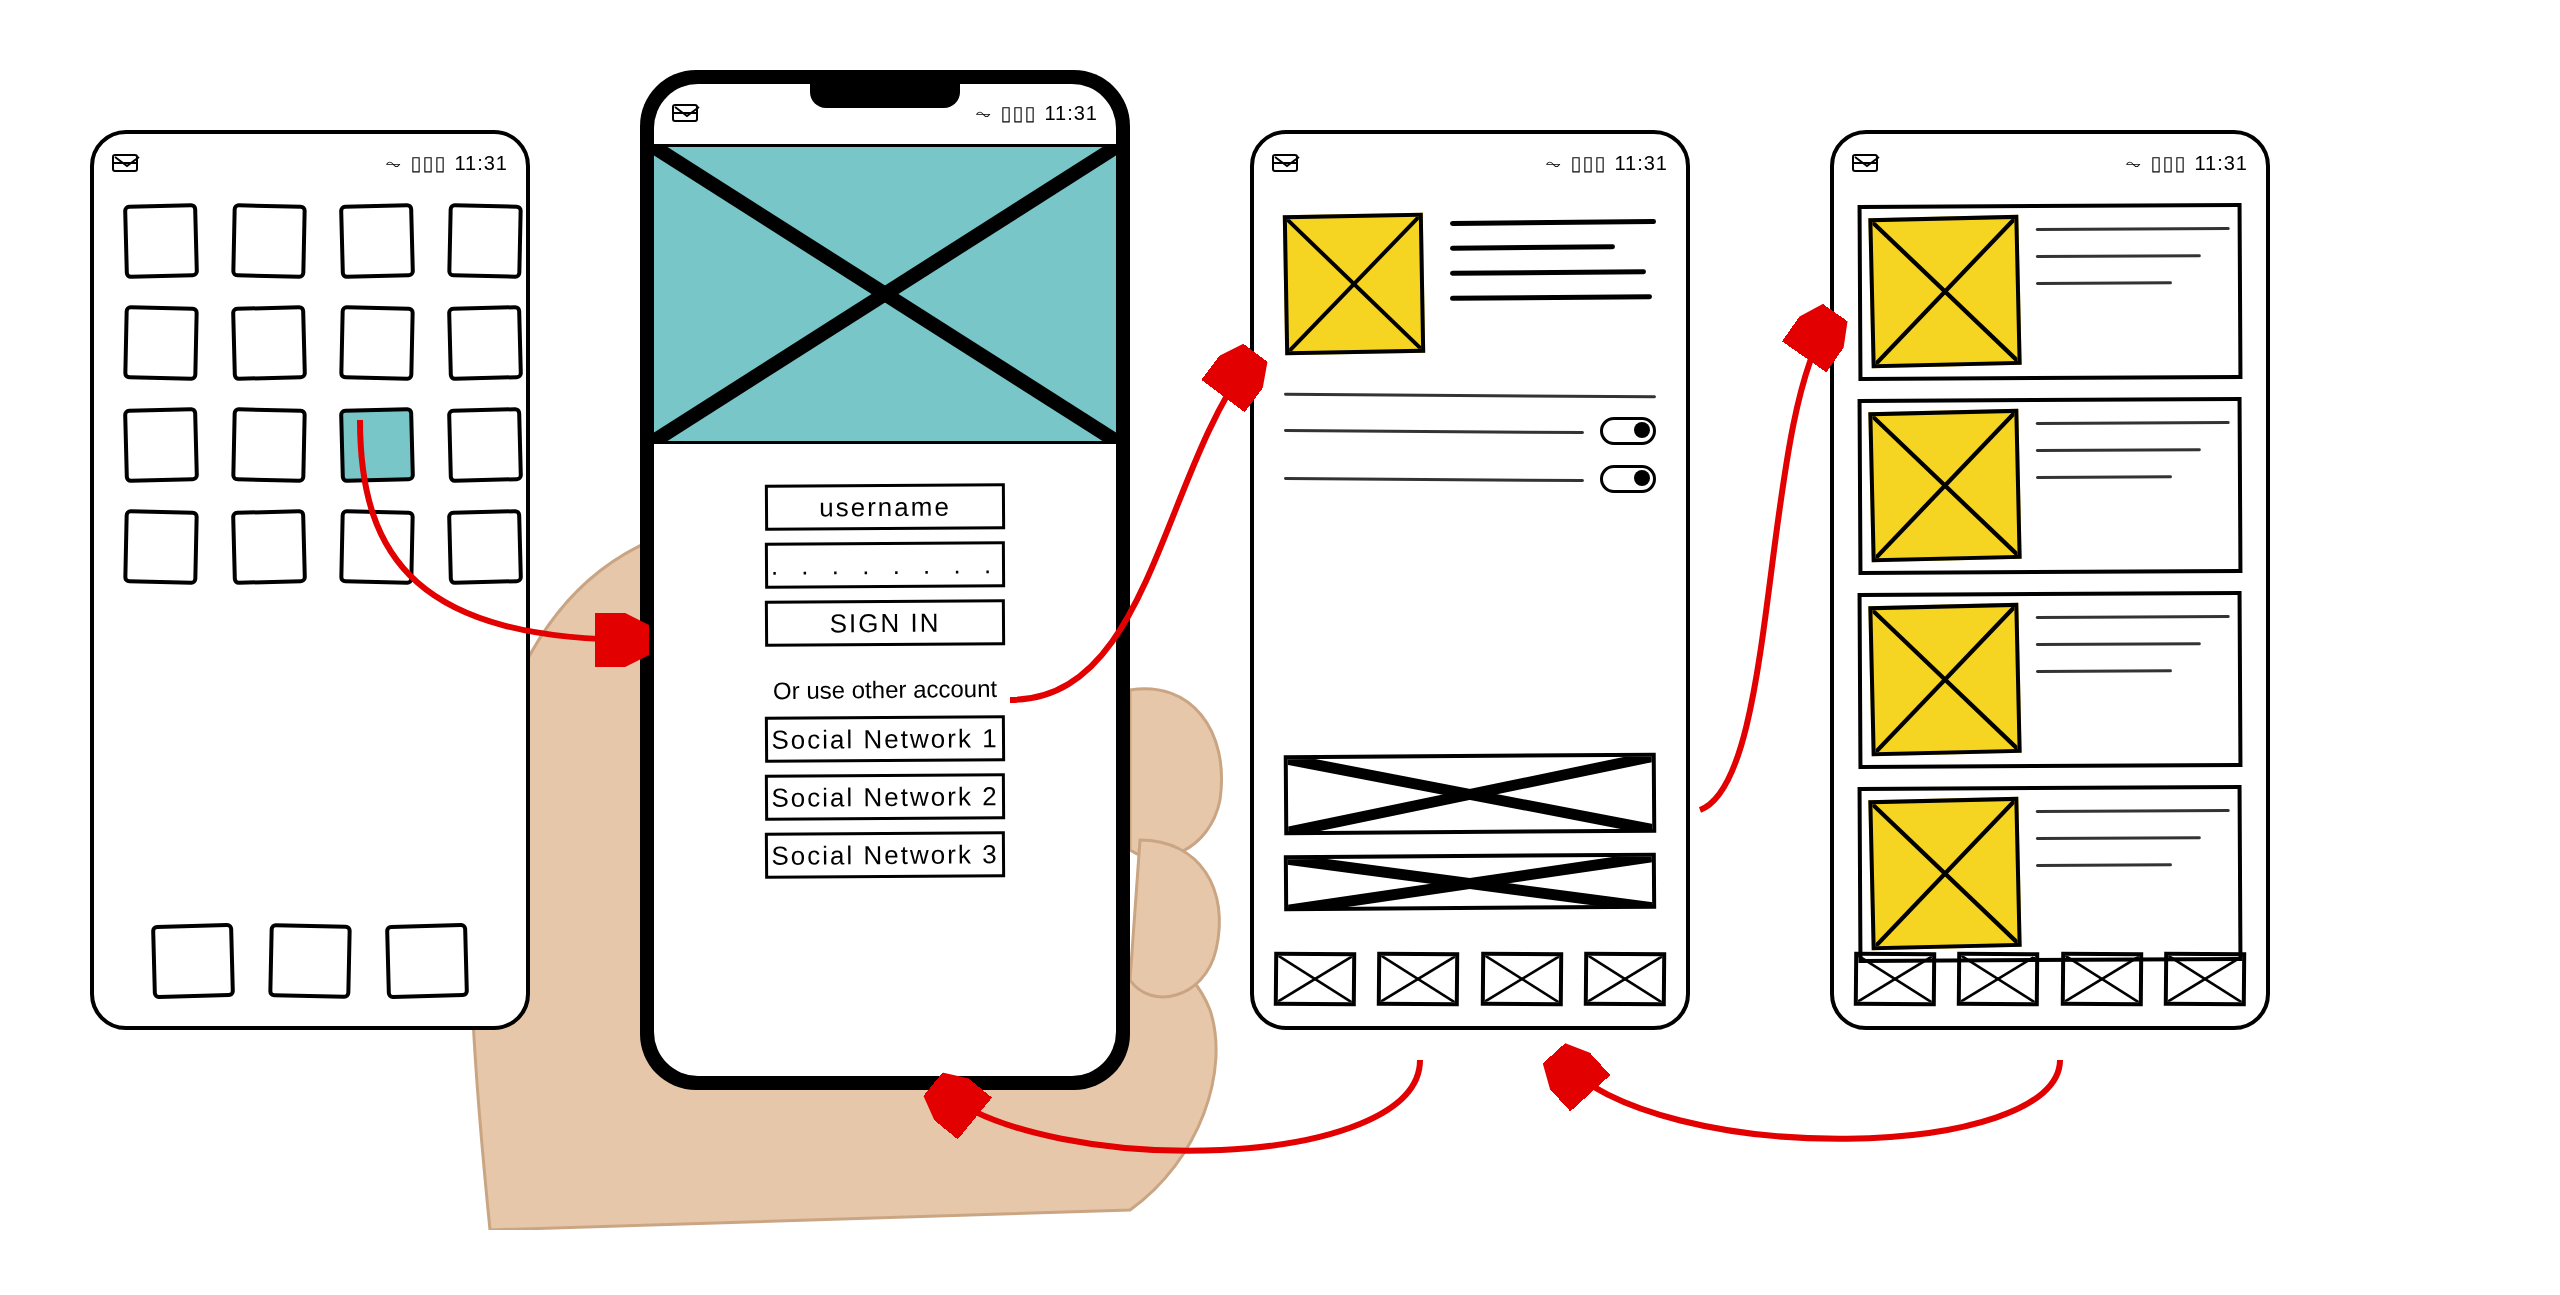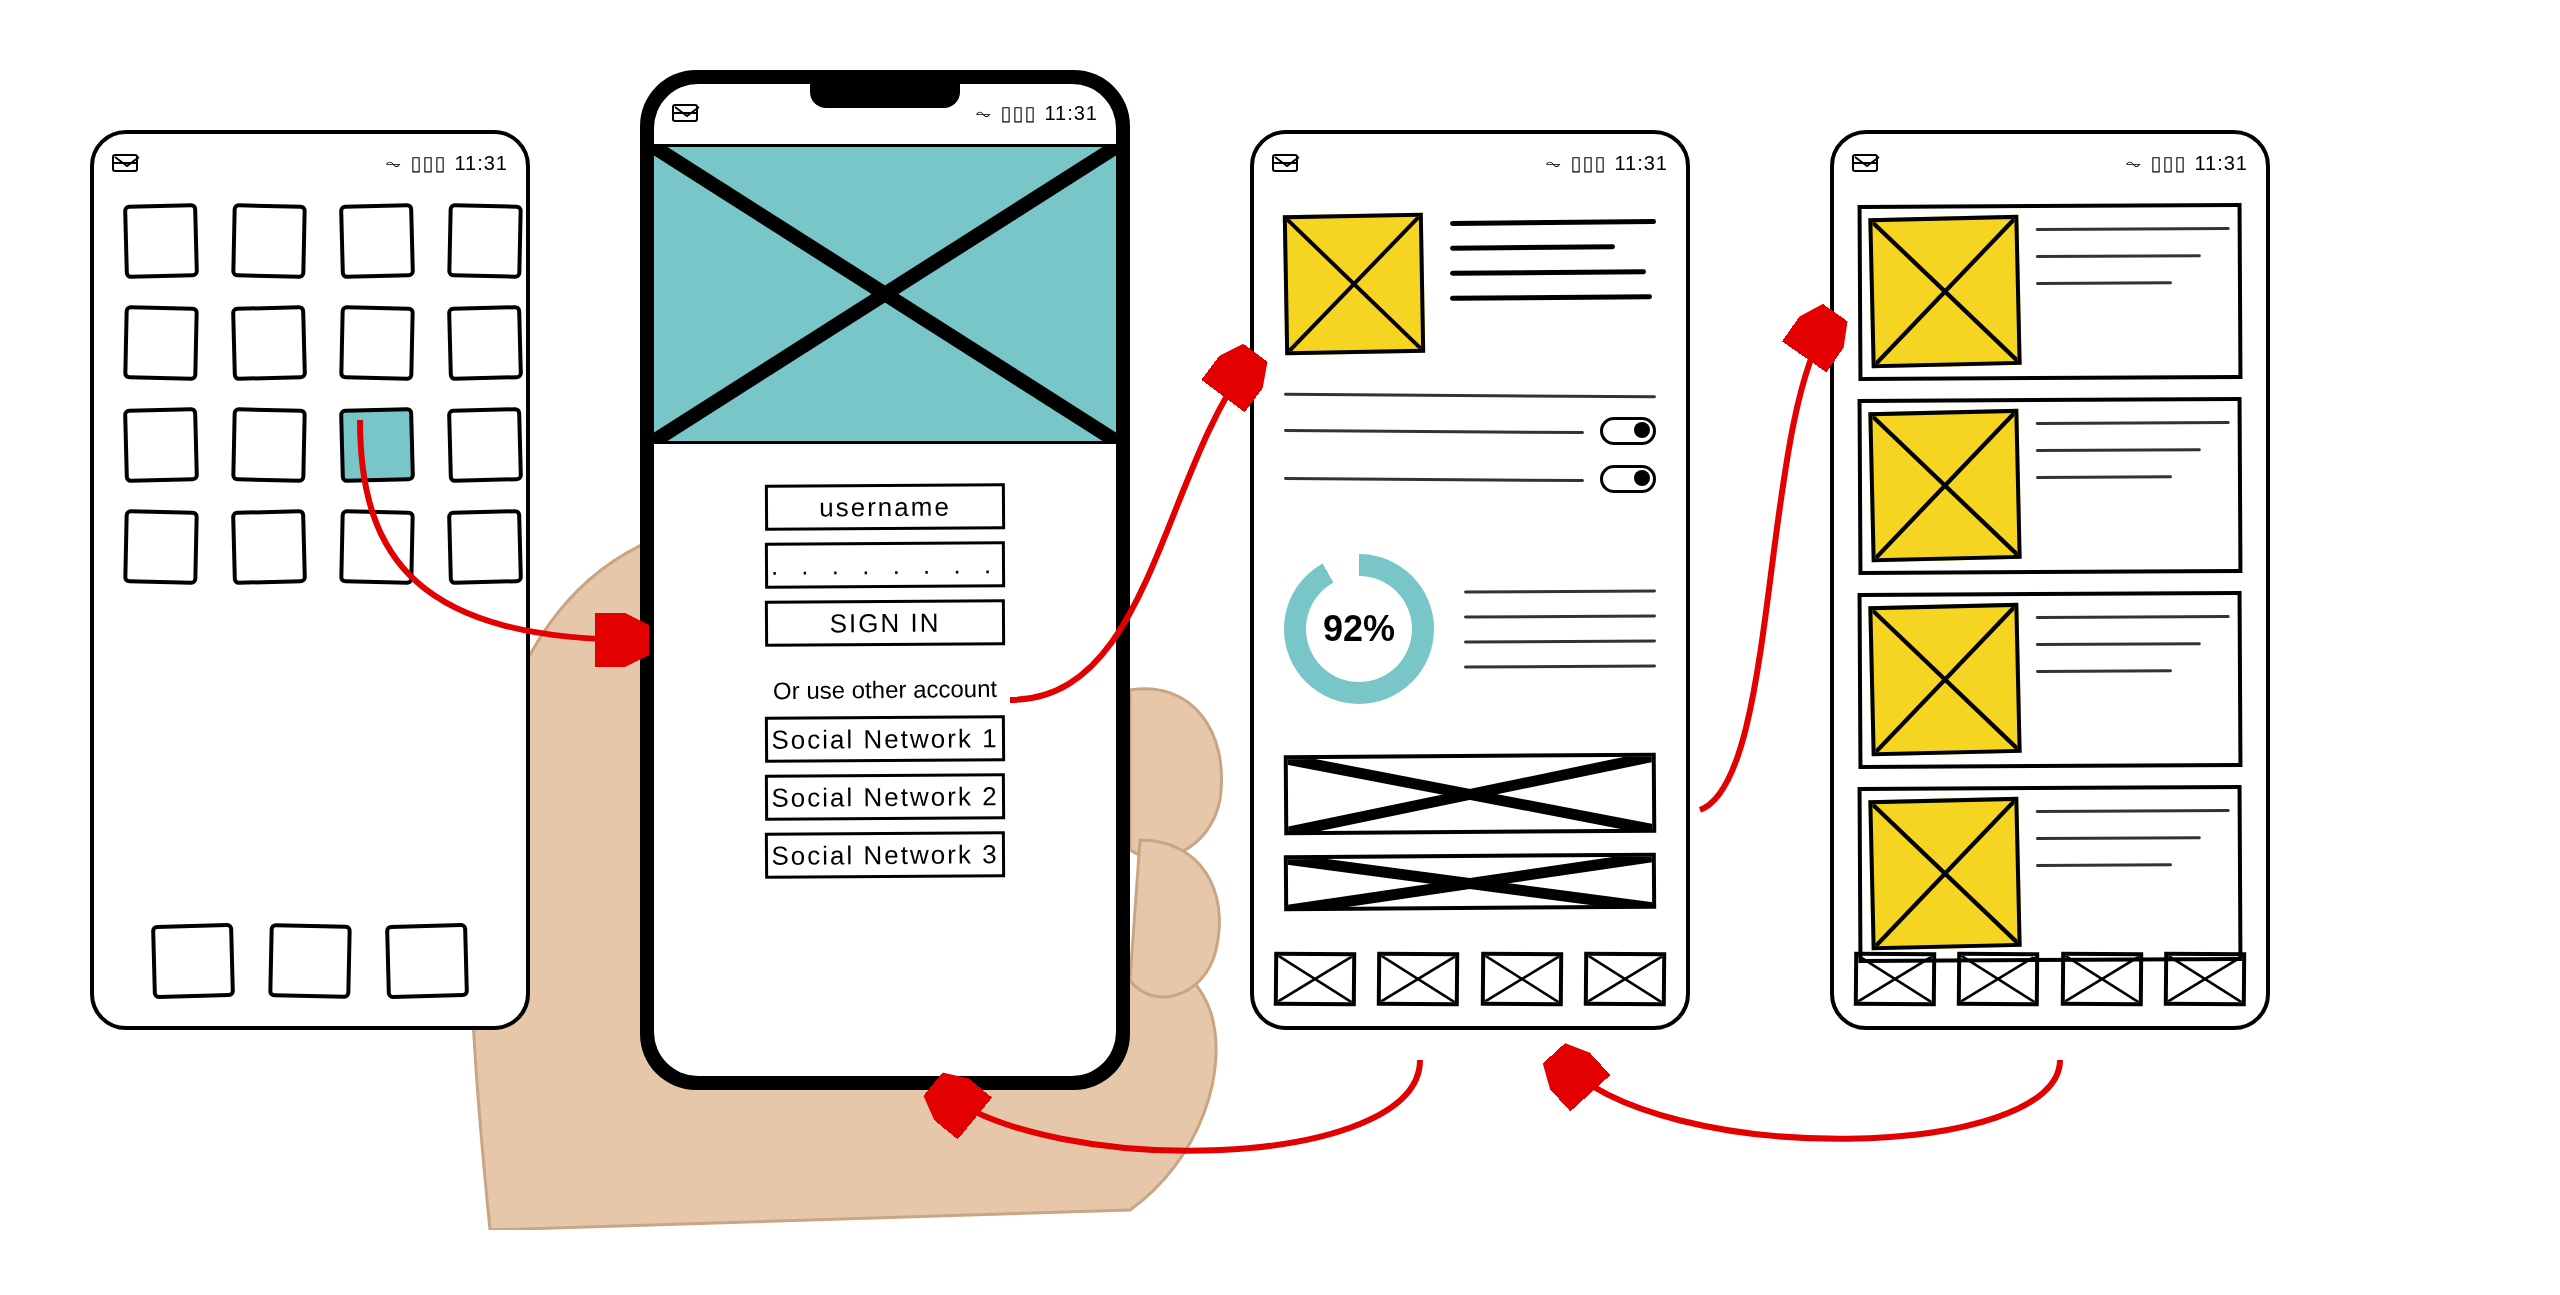--- a/index.html
+++ b/index.html
@@ -385,32 +385,20 @@
         </div>
       <div class="row">
           <div class="ln"></div>
           <div class="toggle"></div>
         </div>
       <div class="row">
           <div class="ln"></div>
           <div class="toggle"></div>
         </div>
     </div>
-    <div class="prog-row">
-      <div class="donut">
-        <div class="ring"></div>
-        <div class="pct">92%</div>
-      </div>
-      <div class="prog-lines">
-        <div></div>
-          <div></div>
-          <div></div>
-          <div></div>
-      </div>
-    </div>
     <div class="wide-box a">
       <svg class="xcross" viewBox="0 0 100 20" preserveAspectRatio="none">
         <line x1="0" y1="0" x2="100" y2="20"></line>
           <line x1="100" y1="0" x2="0" y2="20"></line>
       </svg>
     </div>
     <div class="wide-box b">
       <svg class="xcross" viewBox="0 0 100 14" preserveAspectRatio="none">
         <line x1="0" y1="0" x2="100" y2="14"></line>
           <line x1="100" y1="0" x2="0" y2="14"></line>

